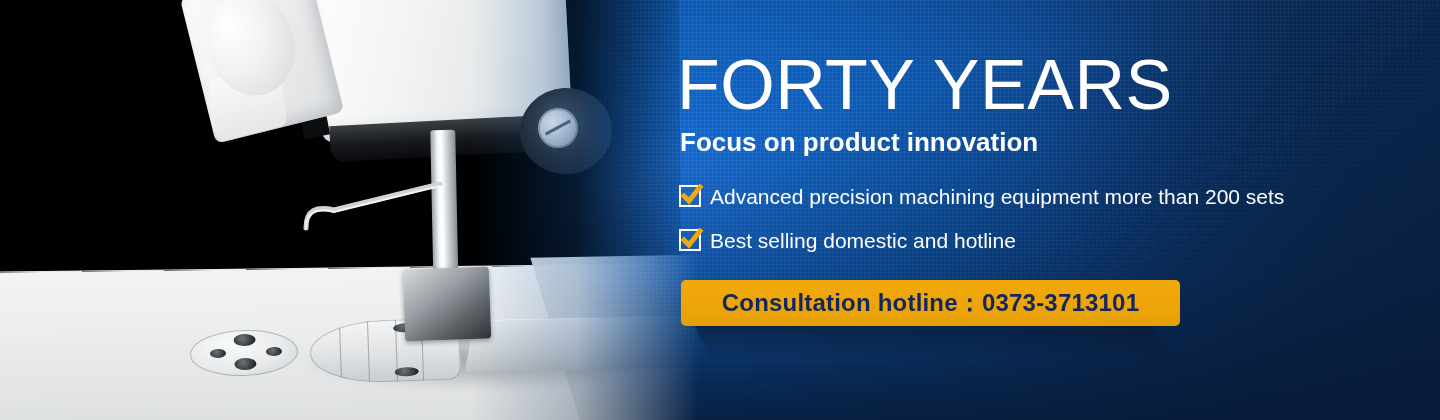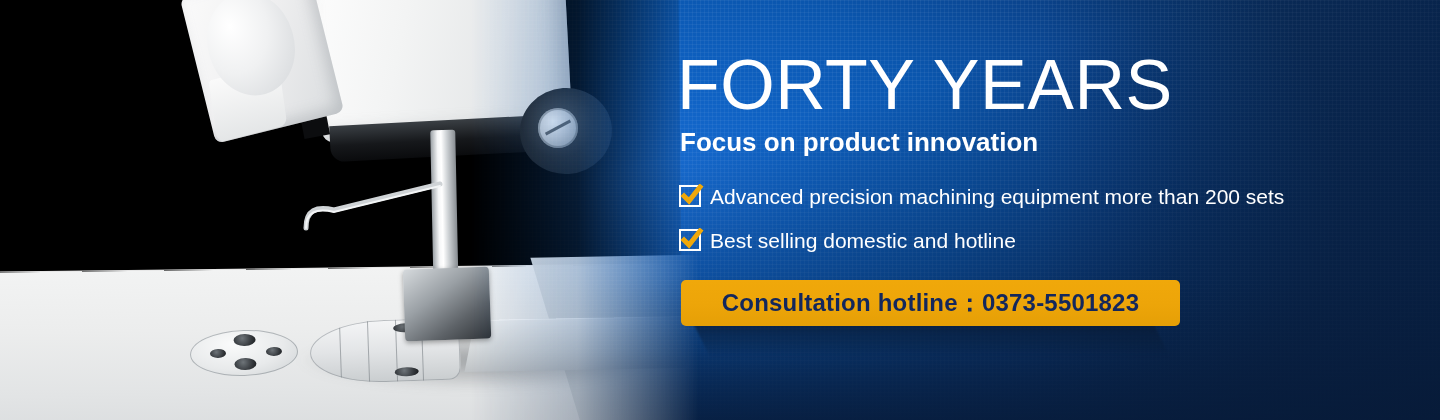--- a/index.html
+++ b/index.html
@@ -382,16 +382,16 @@
             <path d="M4 12 L9 17 L20 3" fill="none" stroke="#f0a80a" stroke-width="5" stroke-linecap="square" stroke-linejoin="miter"></path>
           </svg>
         </span>
         <span class="bullet-text">Best selling domestic and hotline</span>
       </li>
     </ul>
   </div>
 
   <div class="hotline-shadow"></div>
   <div class="hotline">
-    <span class="hotline-label">Consultation hotline：0373-5501823</span>
+    <span class="hotline-label">Consultation hotline：0373-3713101</span>
   </div>
 
 </div>
 
 </body></html>

